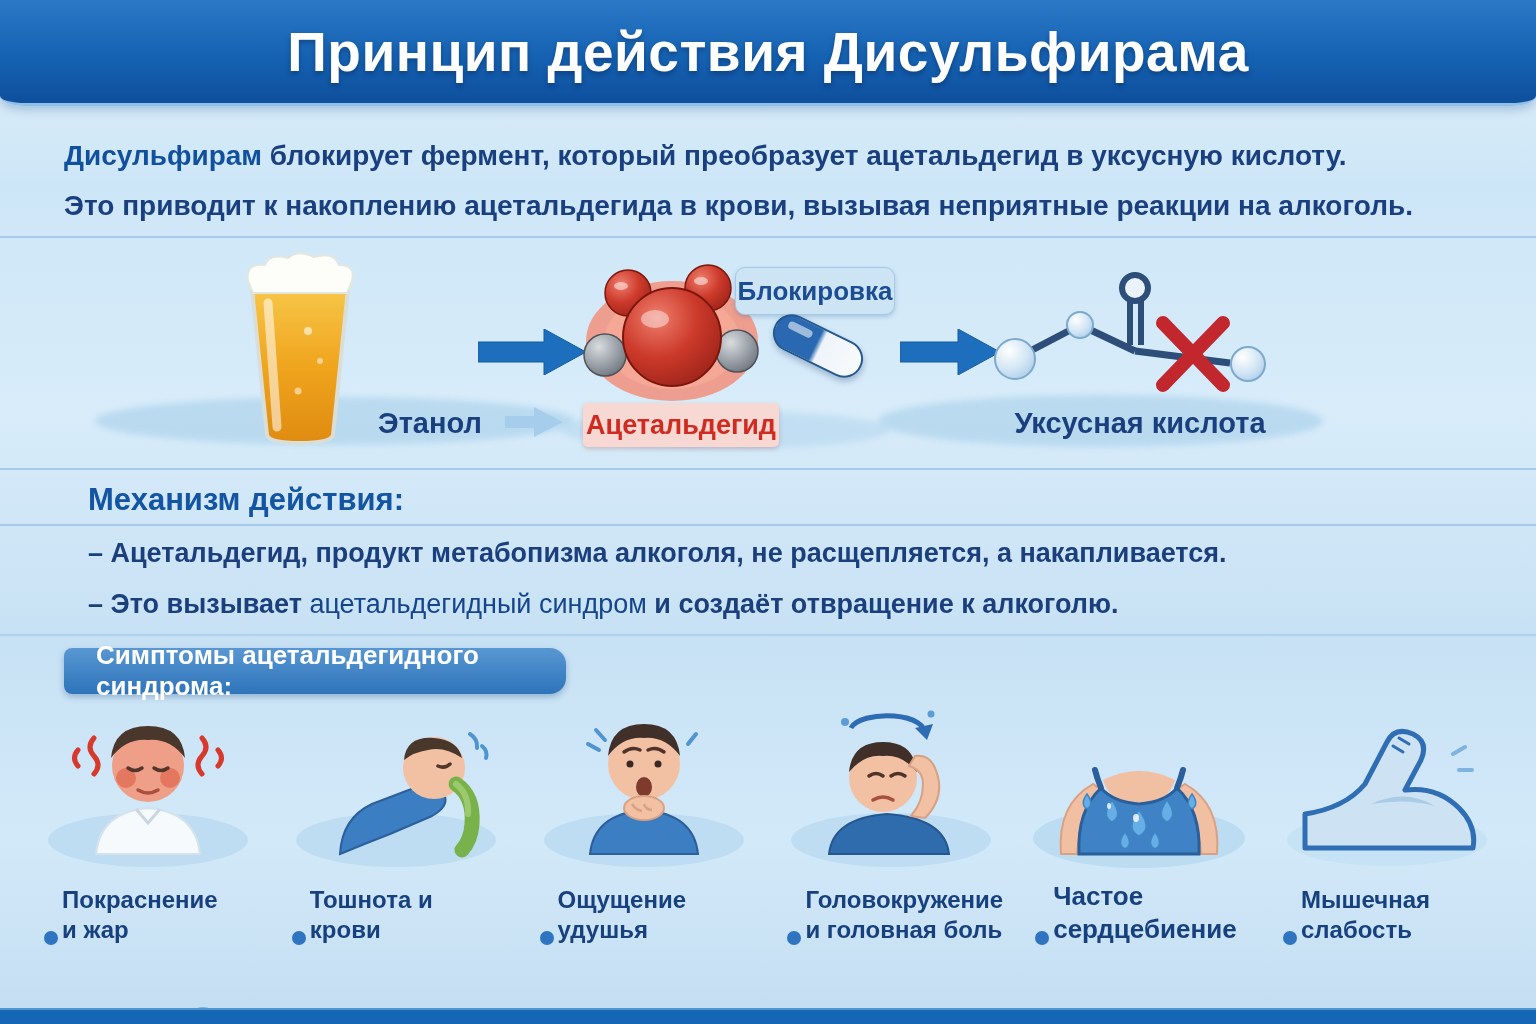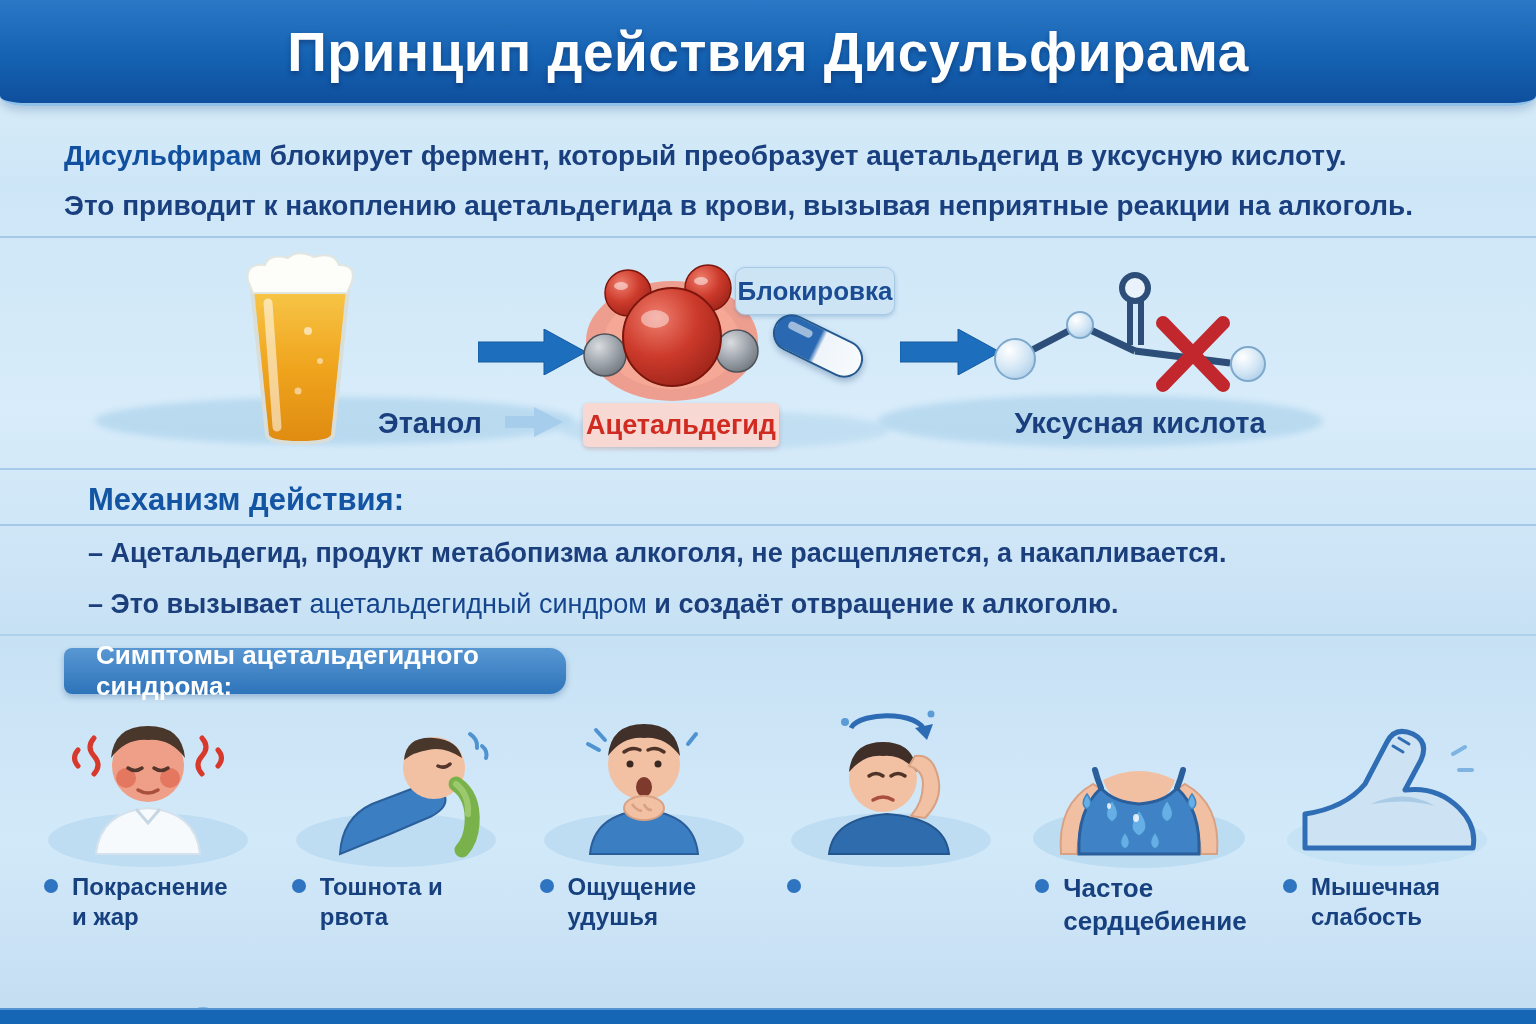--- a/index.html
+++ b/index.html
@@ -75,21 +75,21 @@
   .figures-row {
     position:absolute; top:692px; left:36px; right:36px; height:178px;
     display:flex; justify-content:space-between;
   }
   .figure { width:225px; height:178px; }
   .figure svg { width:100%; height:100%; }
   .captions-row {
     position:absolute; top:872px; left:36px; right:36px;
     display:flex; justify-content:space-between;
   }
-  .caption { width:225px; display:flex; gap:14px; align-items:flex-start; padding-left:8px; }
+  .caption { width:225px; display:flex; gap:4px; align-items:flex-end; padding-left:8px;margin-top:8px; }
   .dot { width:14px; height:14px; border-radius:50%; background:#2e74c0; margin-top:7px; flex:0 0 auto; }
   .cap-text { font-size:24px; font-weight:800; color:#17407f; line-height:1.25; white-space:pre-line; }
   
   .logo {
     position:absolute; left:96px; top:994px;
     font-size:58px; font-weight:800; letter-spacing:2px; color:#1d5fae;
     background:linear-gradient(90deg,#0f3a77 0%,#1d5fae 40%,#3f93de 75%,#2e7fd0 100%);
     -webkit-background-clip:text; background-clip:text; -webkit-text-fill-color:transparent;
   }
   .footer-band {
@@ -335,28 +335,30 @@
   </div>
 
   <div class="captions-row">
     <div class="caption">
       <span class="dot"></span>
       <span class="cap-text">Покраснение
 и жар</span>
     </div>
     <div class="caption">
       <span class="dot"></span>
-      <span class="cap-text">Тошнота и рвота</span>
+      <span class="cap-text">Тошнота и крови</span>
     </div>
     <div class="caption">
       <span class="dot"></span>
       <span class="cap-text">Ощущение удушья</span>
     </div>
     <div class="caption">
       <span class="dot"></span>
+      <span class="cap-text">Головокружение
+и головная боль</span>
     </div>
     <div class="caption">
       <span class="dot"></span>
       <span class="cap-text" style="font-size:26px">Частое
 сердцебиение</span>
     </div>
     <div class="caption">
       <span class="dot"></span>
       <span class="cap-text">Мышечная
 слабость</span>

